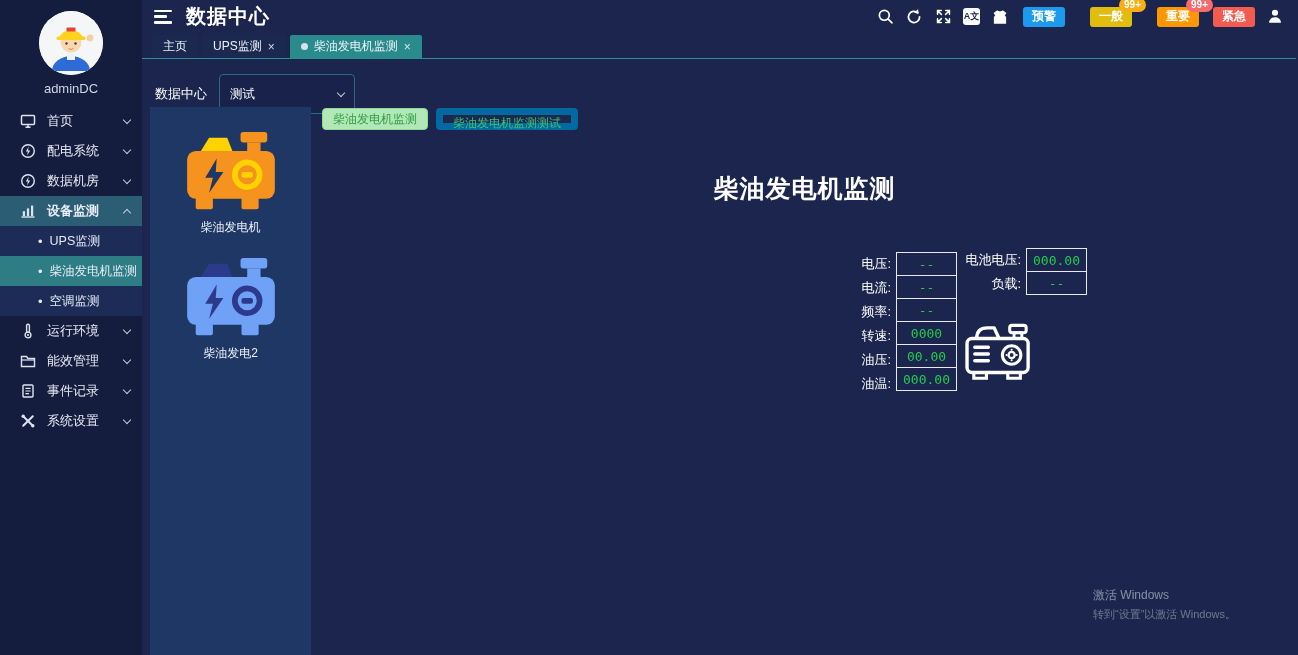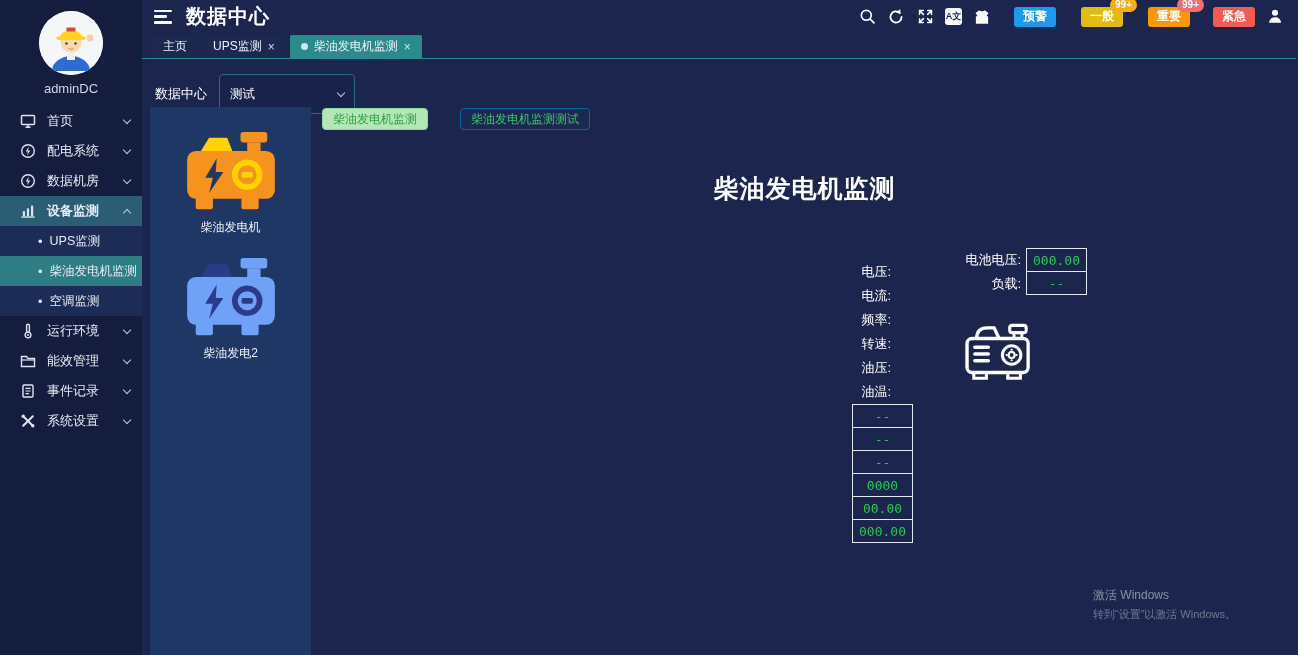--- a/index.html
+++ b/index.html
@@ -24,21 +24,21 @@
   
   .main { position:absolute; left:142px; top:0; right:0; bottom:0; background:#1c254d; }
   .header-row { position:absolute; left:0; top:0; right:0; height:33px; display:flex; align-items:center; }
   .hamburger { width:18px; height:14px; margin-left:12px; display:flex; flex-direction:column; justify-content:space-between; cursor:pointer; }
   .hamburger span { display:block; height:2.5px; background:#fff; border-radius:1px; }
   .hamburger span:nth-child(2){ width:72%; }
   .app-title { font-size:20px; font-weight:bold; color:#fff; margin-left:14px; letter-spacing:1px; }
   .header-right { margin-left:auto; display:flex; align-items:center; gap:11px; padding-right:14px; }
   .hicon { width:18px; height:18px; cursor:pointer; display:flex; align-items:center; justify-content:center; }
   .lang-box { width:17px; height:17px; background:#fff; border-radius:3px; color:#1c254d; font-size:9px; font-weight:bold; display:flex; align-items:center; justify-content:center; cursor:pointer; }
-  .badge { position:relative; height:20px; border-radius:3px; color:#fff; font-size:12px; font-weight:bold; display:flex; align-items:center; padding:0 9px; cursor:pointer; margin-left:12px; }
+  .badge { position:relative; height:20px; border-radius:3px; color:#fff; font-size:12px; font-weight:bold; display:flex; align-items:center; padding:0 9px; cursor:pointer; margin-left:3px; }
   .badge.blue { background:#1b9aee; }
   .badge.yellow { background:#e0bd0e; margin-left:14px; }
   .badge.orange { background:#ff9800; margin-left:14px; }
   .badge.red { background:#f45b50; }
   .bubble { position:absolute; top:-9px; right:-14px; background:#faad14; color:#fff; font-size:10px; font-weight:bold; border-radius:9px; padding:1px 5px; line-height:12px; }
   .bubble.red { background:#f56c6c; }
 
   
   .tabs-bar { position:absolute; left:0; top:33px; right:2px; height:26px; display:flex; align-items:flex-end; padding-left:10px; border-bottom:1px solid #2b8f92; }
   .tab { display:inline-flex; align-items:center; gap:6px; height:23px; padding:0 11px; font-size:12px; color:#eef1f8; background:#1b2950; margin-right:4px; cursor:pointer; border-radius:2px 2px 0 0; }
@@ -60,26 +60,26 @@
   .gen-orange .g-body { fill:#f6921e; } .gen-orange .g-acc { fill:#ffd200; }
   .gen-orange .g-ring { stroke:#ffd200; } .gen-orange .g-bolt { fill:#1e3765; }
   .gen-blue .g-body { fill:#6fa1f6; } .gen-blue .g-acc { fill:#2c3a8c; }
   .gen-blue .g-ring { stroke:#2c3a8c; } .gen-blue .g-bolt { fill:#2c3a8c; }
 
   
   .content { position:absolute; left:169px; top:100px; right:0; bottom:0; }
   .btn-row { position:absolute; left:11px; top:8px; display:flex; gap:8px; }
   .mini-btn { height:22px; font-size:12px; padding:0 10px; border-radius:4px; cursor:pointer; font-family:inherit; }
   .mini-btn.active { background:#b2e8b8; color:#2f9e44; border:1px solid #8fd99a; }
-  .mini-btn.plain { background:#1b2950; color:#43c06e; border:1px solid #0369a1;margin-left:24px; }
+  .mini-btn.plain { background:#1b2950; color:#43c06e; border:7px solid #0369a1; }
   .page-title { position:absolute; left:0; right:0; top:72px; text-align:center; font-size:25px; font-weight:bold; color:#fff; letter-spacing:1px; }
 
   .fields { position:absolute; left:541px; top:148px; width:420px; }
   .fgroup { position:absolute; display:flex; }
-  .fgroup.left { left:0; top:12px;flex-direction:column; }
+  .fgroup.left { left:0; top:4px; }
   .fgroup.right { left:104px; top:0; }
   .flabels { display:flex; flex-direction:column; }
   .flabels div { height:24px; line-height:24px; font-size:13px; color:#fff; text-align:right; padding-right:5px; white-space:nowrap; }
   .fboxes { display:flex; flex-direction:column; }
   .fbox { width:61px; height:24px; border:1px solid #e6e9f2; margin-top:-1px; display:flex; align-items:center; justify-content:center; font-size:13px; color:#1fcb4f; font-family:"DejaVu Sans Mono",monospace; }
   .fboxes .fbox:first-child { margin-top:0; }
   .gen-outline { position:absolute; left:112px; top:75px; }
 
   .watermark { position:absolute; right:62px; bottom:33px; text-align:left; pointer-events:none; }
   .watermark .wm1 { font-size:12px; color:rgba(220,226,235,.55); }

